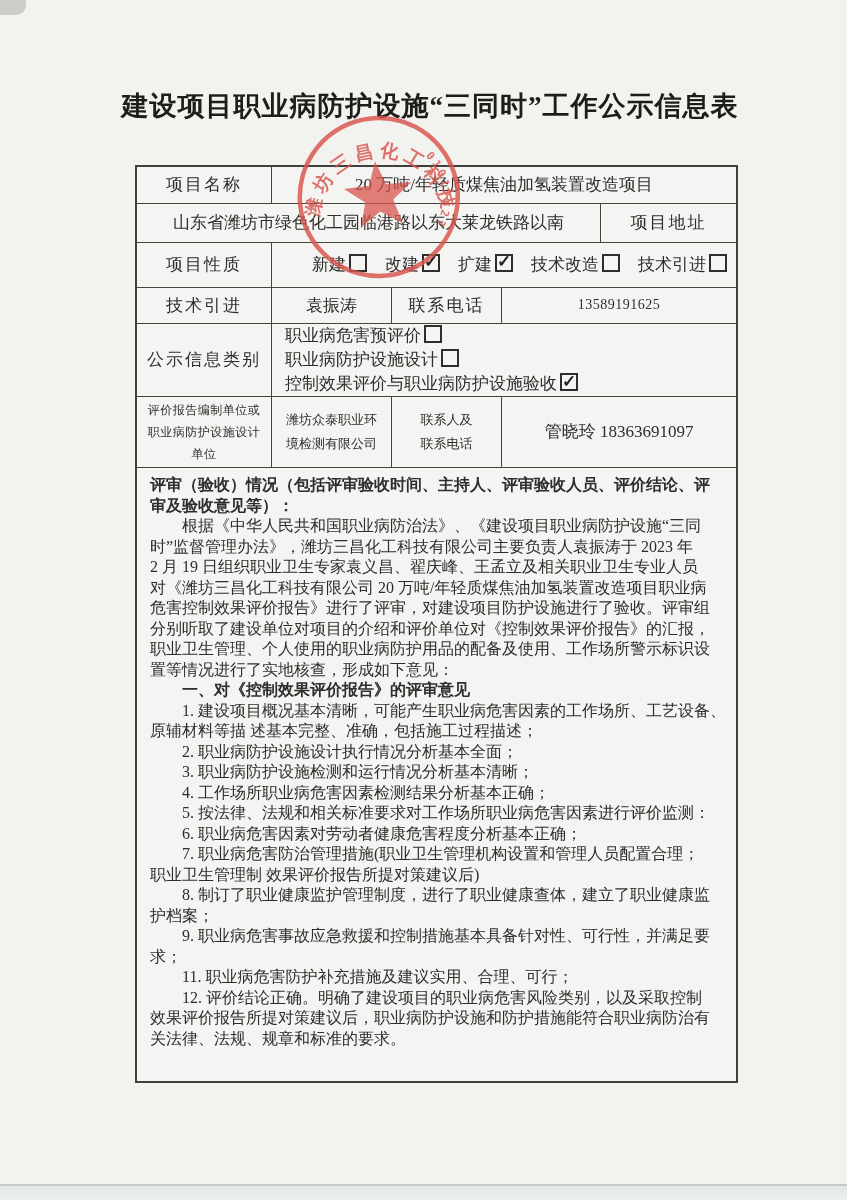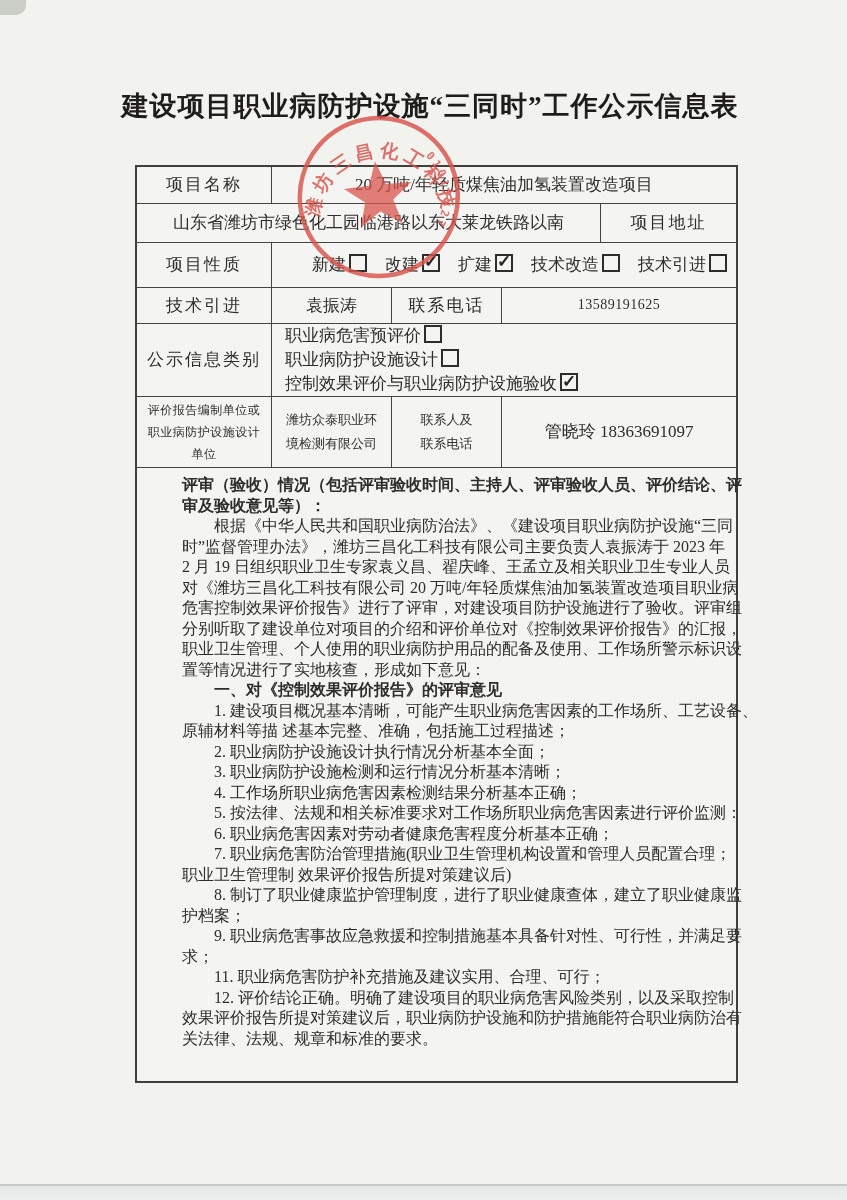--- a/index.html
+++ b/index.html
@@ -14,21 +14,21 @@
     text-align:center;font-size:27px;font-weight:700;letter-spacing:1px;
     color:#1e1d1b;white-space:nowrap;
   }
   
   .form-table{
     position:absolute;left:135px;top:165px;width:603px;
     border:2px solid #403f3b;box-sizing:border-box;
     background:rgba(255,255,255,0.18);
   }
   .trow{display:flex;border-bottom:1.5px solid #45443f;box-sizing:border-box;}
-  .trow:last-child{border-bottom:none;padding-left:32px;}
+  .trow:last-child{border-bottom:none;}
   .cell{
     box-sizing:border-box;border-right:1.5px solid #45443f;
     display:flex;align-items:center;justify-content:center;
     font-size:17px;overflow:visible;
   }
   .cell:last-child{border-right:none;}
   .c1{width:135px;}.c2{width:120px;}.c3{width:110px;}.c4{width:238px;flex:1;}
   .cwide{width:468px;flex:1;}
   .label{letter-spacing:2px;}
   .h38{height:36.5px;}.h41{height:39.5px;}.h46{height:44.5px;}.h74{height:72.5px;}.h73{height:71.5px;}

